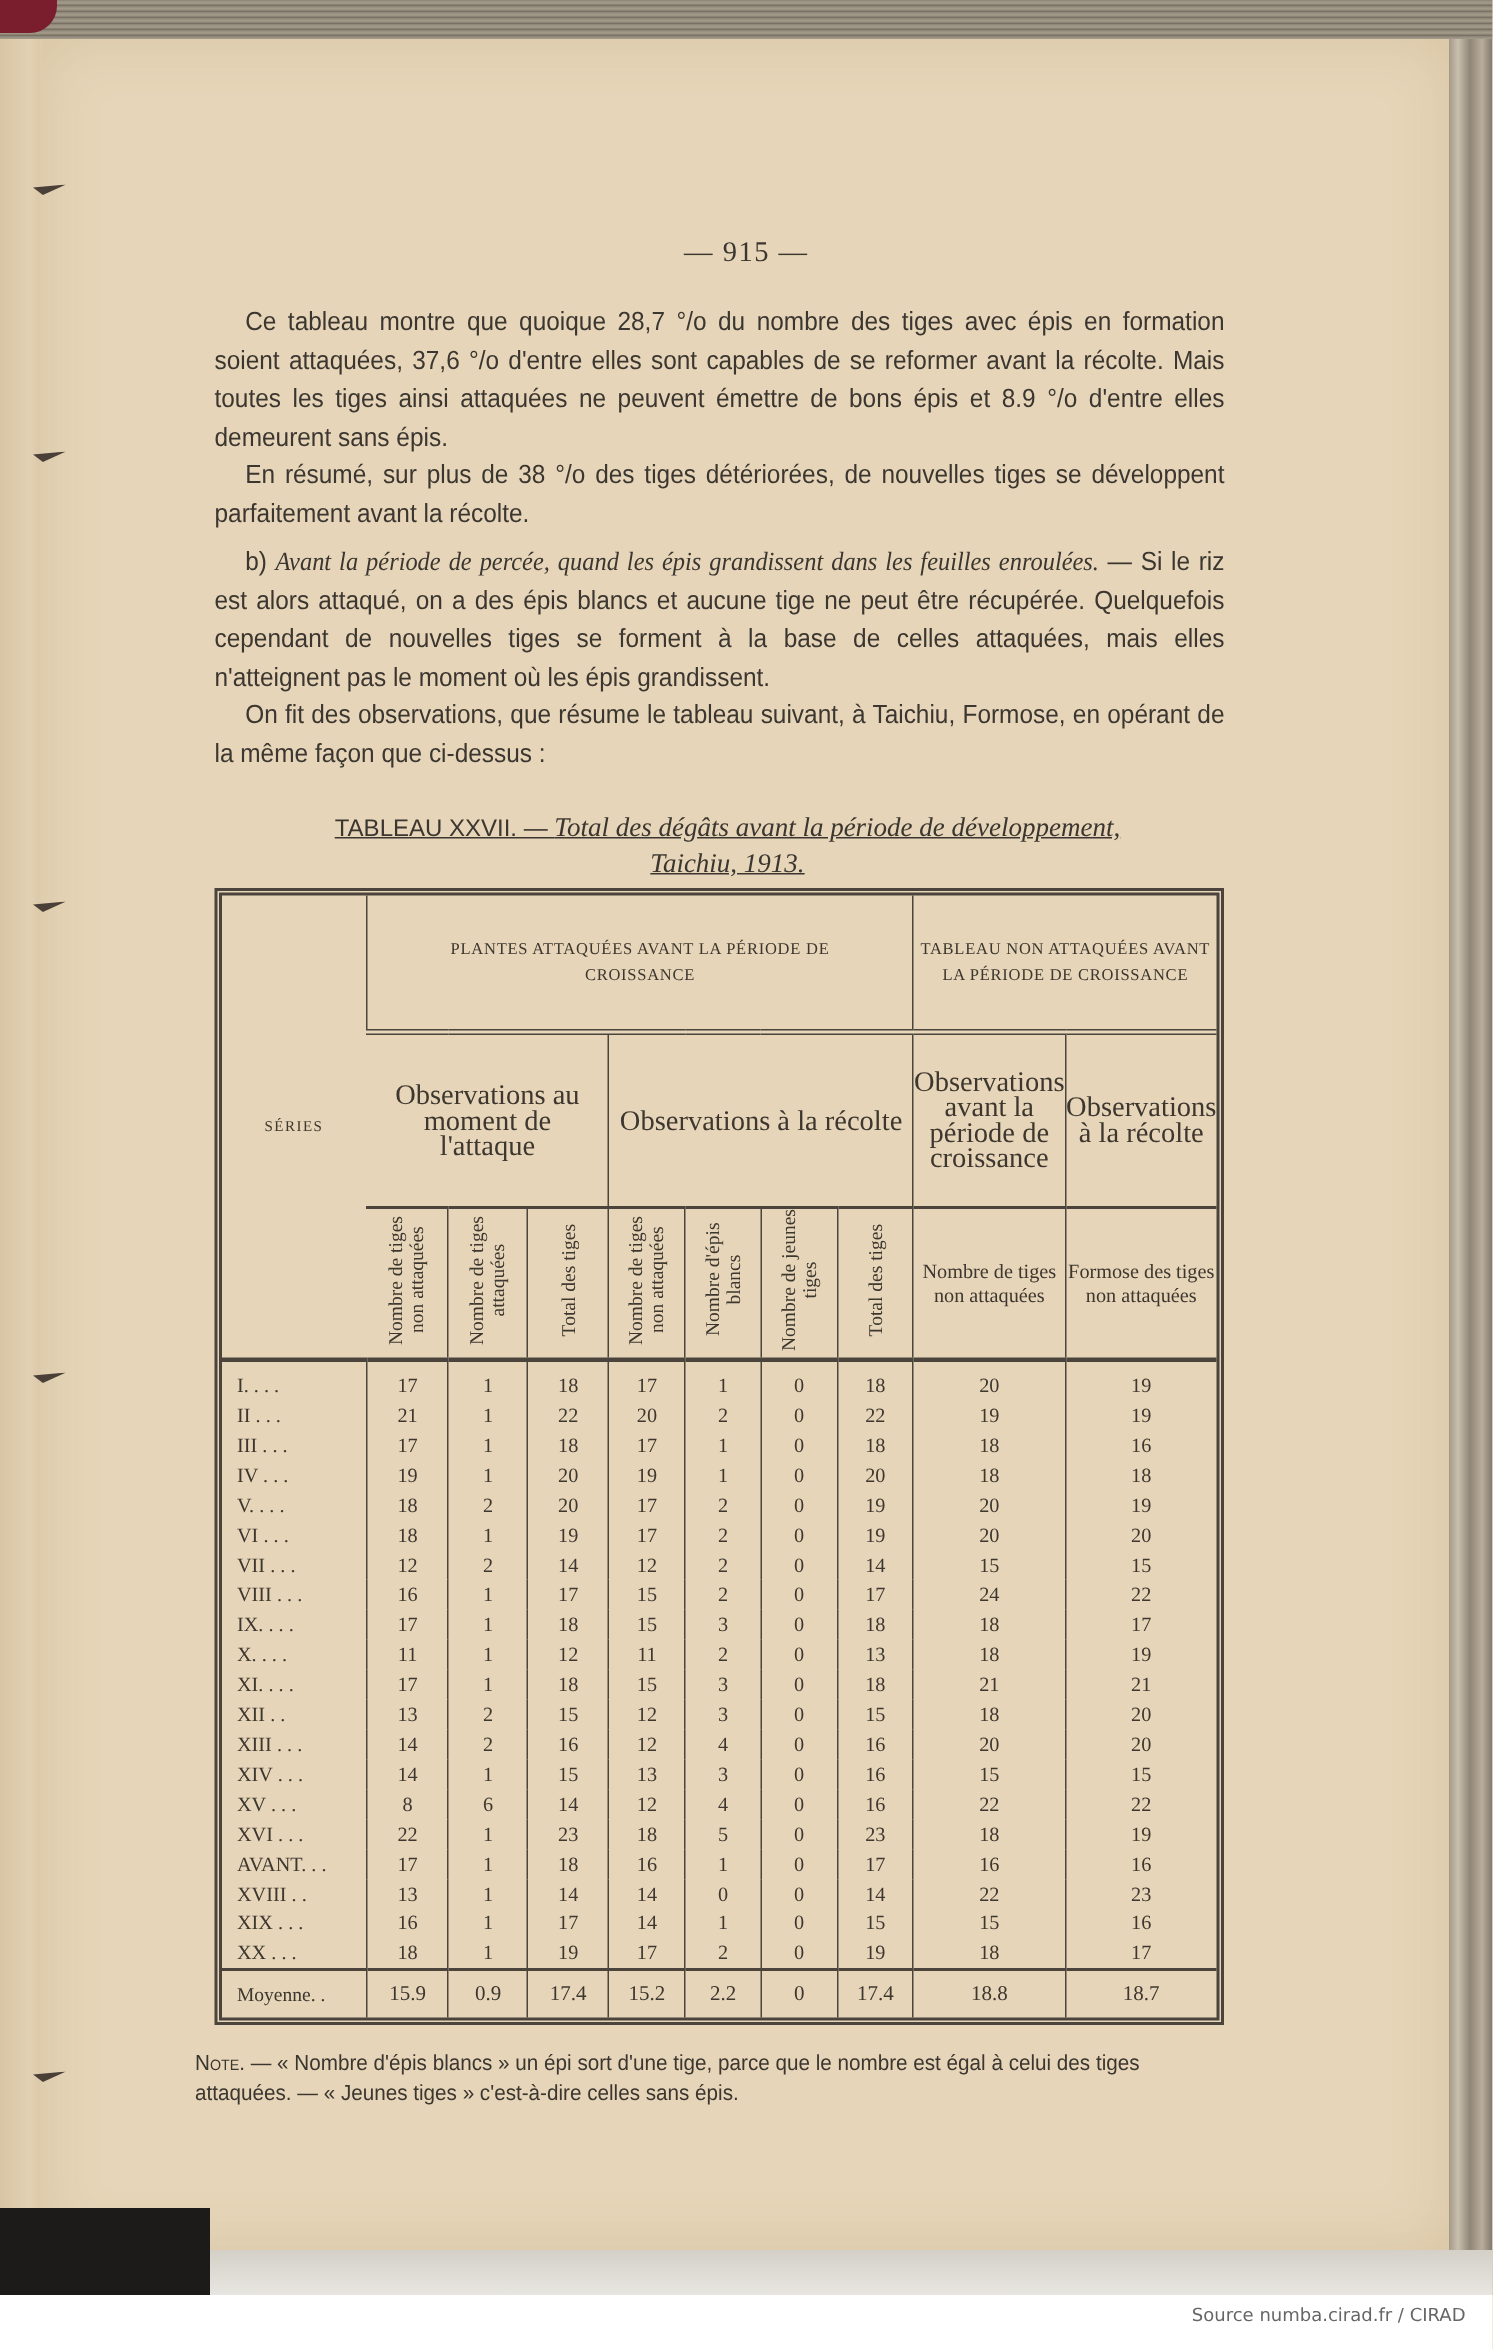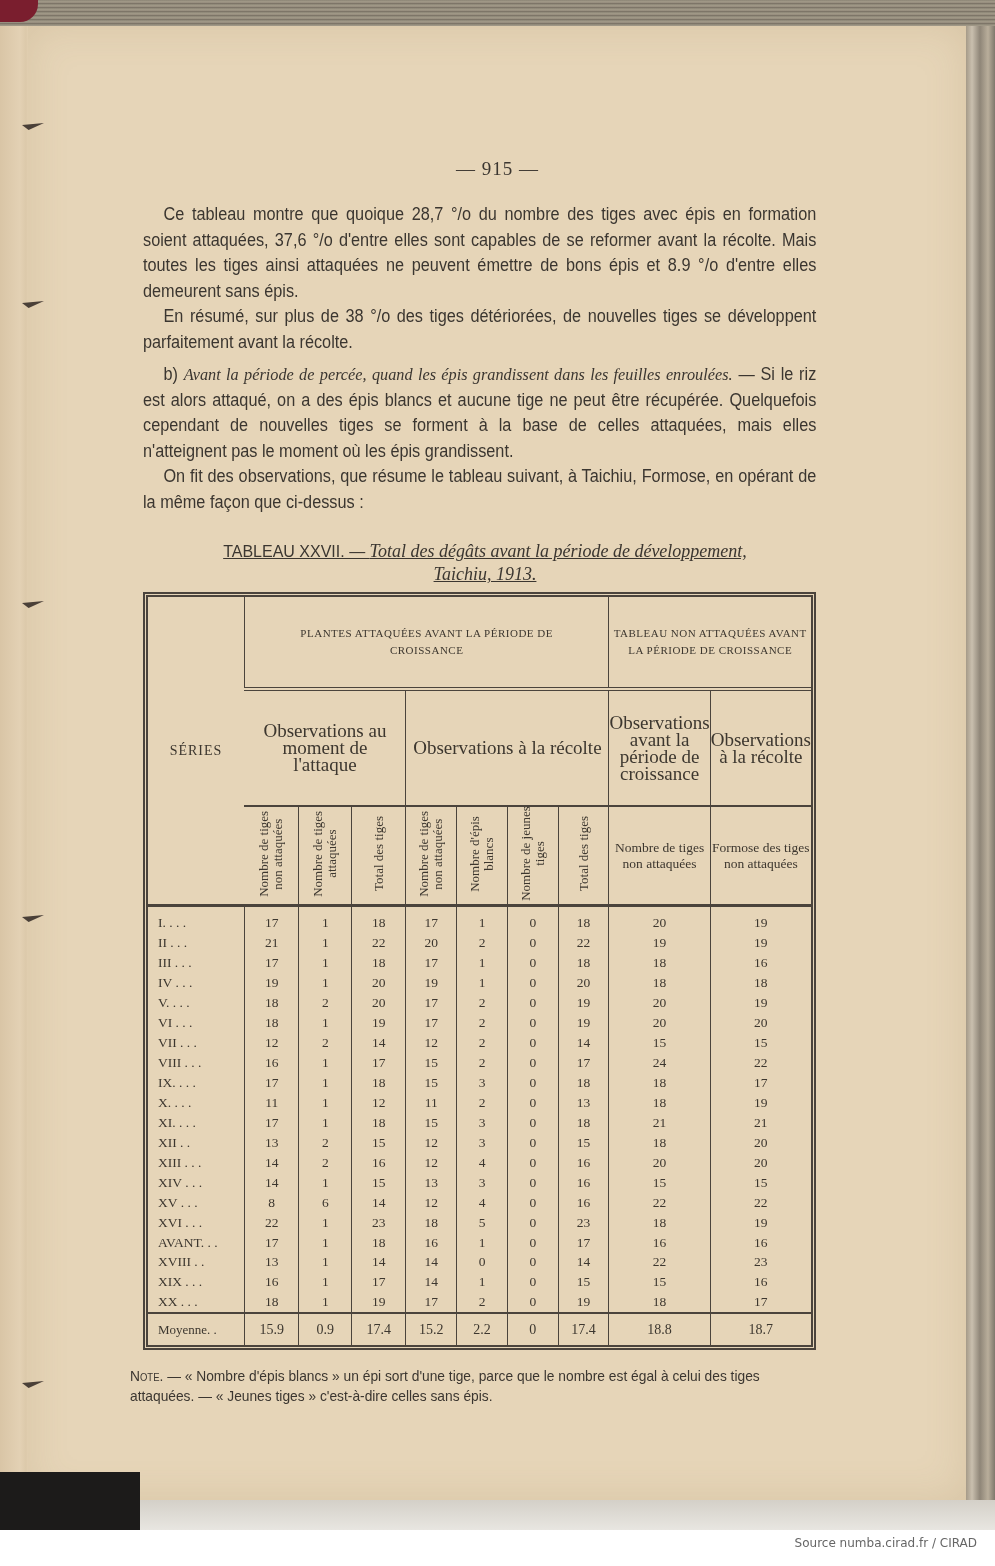--- a/index.html
+++ b/index.html
@@ -70,21 +70,21 @@
     border-collapse: collapse; width: 100%; height: 100%;
     font-family: "Liberation Serif", serif; color: #3d372f;
   }
   td, th { border-left: 1.5px solid #4b443c; padding: 0; text-align: center; vertical-align: middle; font-weight: normal; }
   tr > :first-child { border-left: none; }
   .h-top { font-size: 11px; letter-spacing: 0.5px; line-height: 17px; height: 88px; }
   .h-mid { font-size: 19px; line-height: 17px; height: 88px; border-top: 4px double #4b443c; }
   .h-rot { height: 92px; border-top: 2px solid #4b443c; }
   .rot { writing-mode: vertical-rl; transform: rotate(180deg); font-size: 13px; line-height: 14px; display: inline-block; }
   .h-plain { font-size: 13.5px; line-height: 16px; border-top: 2px solid #4b443c; }
-  .series-h { font-size: 14px; letter-spacing: 1px; }
+  .series-h { font-size: 10px; letter-spacing: 1px; }
   .body-row td { font-size: 13.5px; height: 19.6px; border-top: none; }
   .body-first td { border-top: 3px solid #4b443c; padding-top: 6px; }
   .rowlabel { text-align: left; padding-left: 10px; font-size: 14px; white-space: pre; }
   .avg td { border-top: 2px solid #4b443c; font-size: 14px; height: 30px; }
   .avg .rowlabel { font-size: 13px; margin-top: 16px; }
   .note {
     position: absolute; left: 130px; width: 680px; top: 1366px;
     font-family: "Liberation Sans", sans-serif;
     font-size: 14.5px; line-height: 20px;
     transform: scaleX(0.95); transform-origin: left top; width: 716px;

